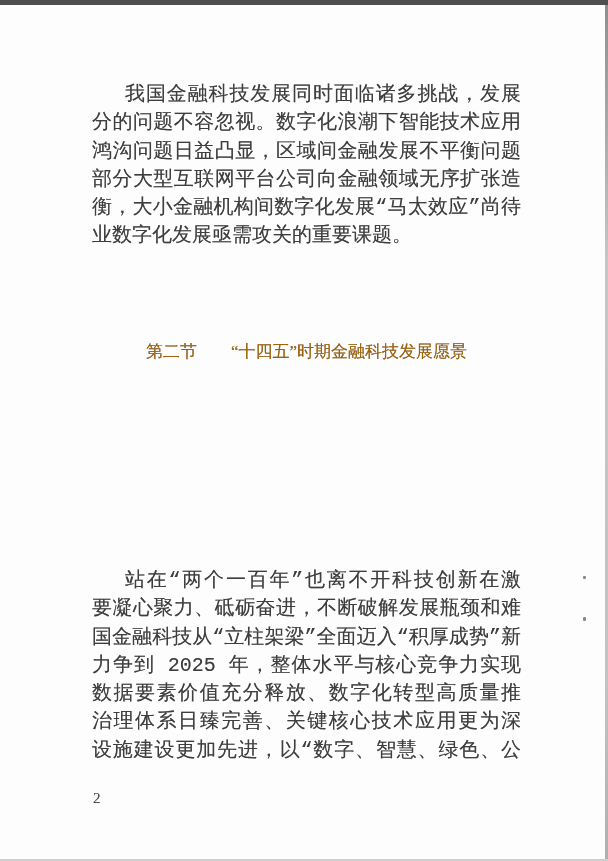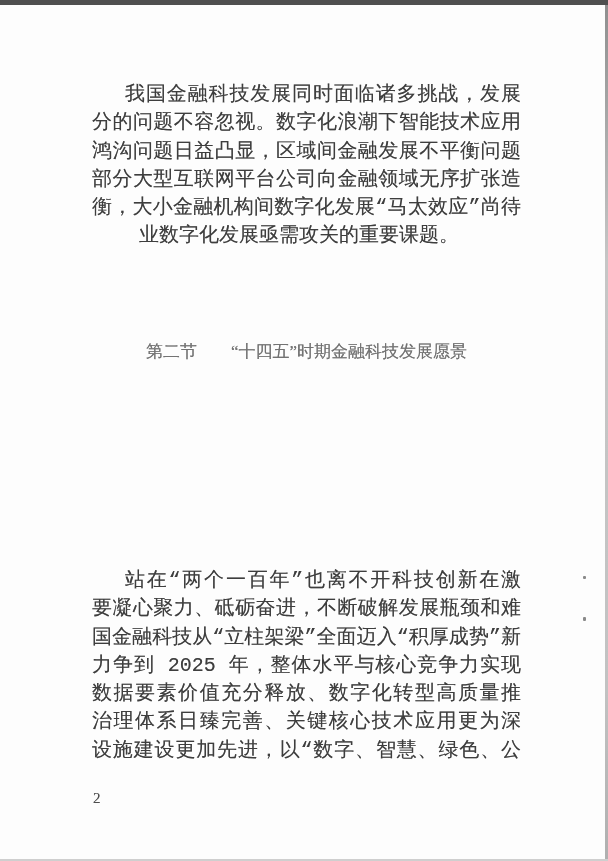--- a/index.html
+++ b/index.html
@@ -53,33 +53,33 @@
     height: 28.3px;
     line-height: 28.3px;
     font-size: 20px;
     text-align: justify;
     text-align-last: justify;
     text-shadow: 0 0 0.5px rgba(70,70,70,0.55);
     overflow: hidden;
     font-family: Liberation Mono, monospace;
   }
   .line.first { text-indent: 33px; }
-  .line.last { text-align-last: left; margin-left: 47px; }
+  .line.last { text-align-last: left; }
   .heading {
     position: absolute;
     top: 338px;
     left: 92px;
     width: 429px;
     height: 28px;
     line-height: 28px;
     margin: 0;
     font-size: 17px;
     font-weight: normal;
     text-align: center;
-    color: #737373;
+    color: #a16207;
     text-shadow: 0 0 0.5px rgba(70,70,70,0.55);
   }
   .heading .section-title { margin-left: 34px; }
   .page-number {
     position: absolute;
     left: 93px;
     top: 788px;
     font-size: 15px;
     line-height: 20px;
     color: #4d4d4d;

